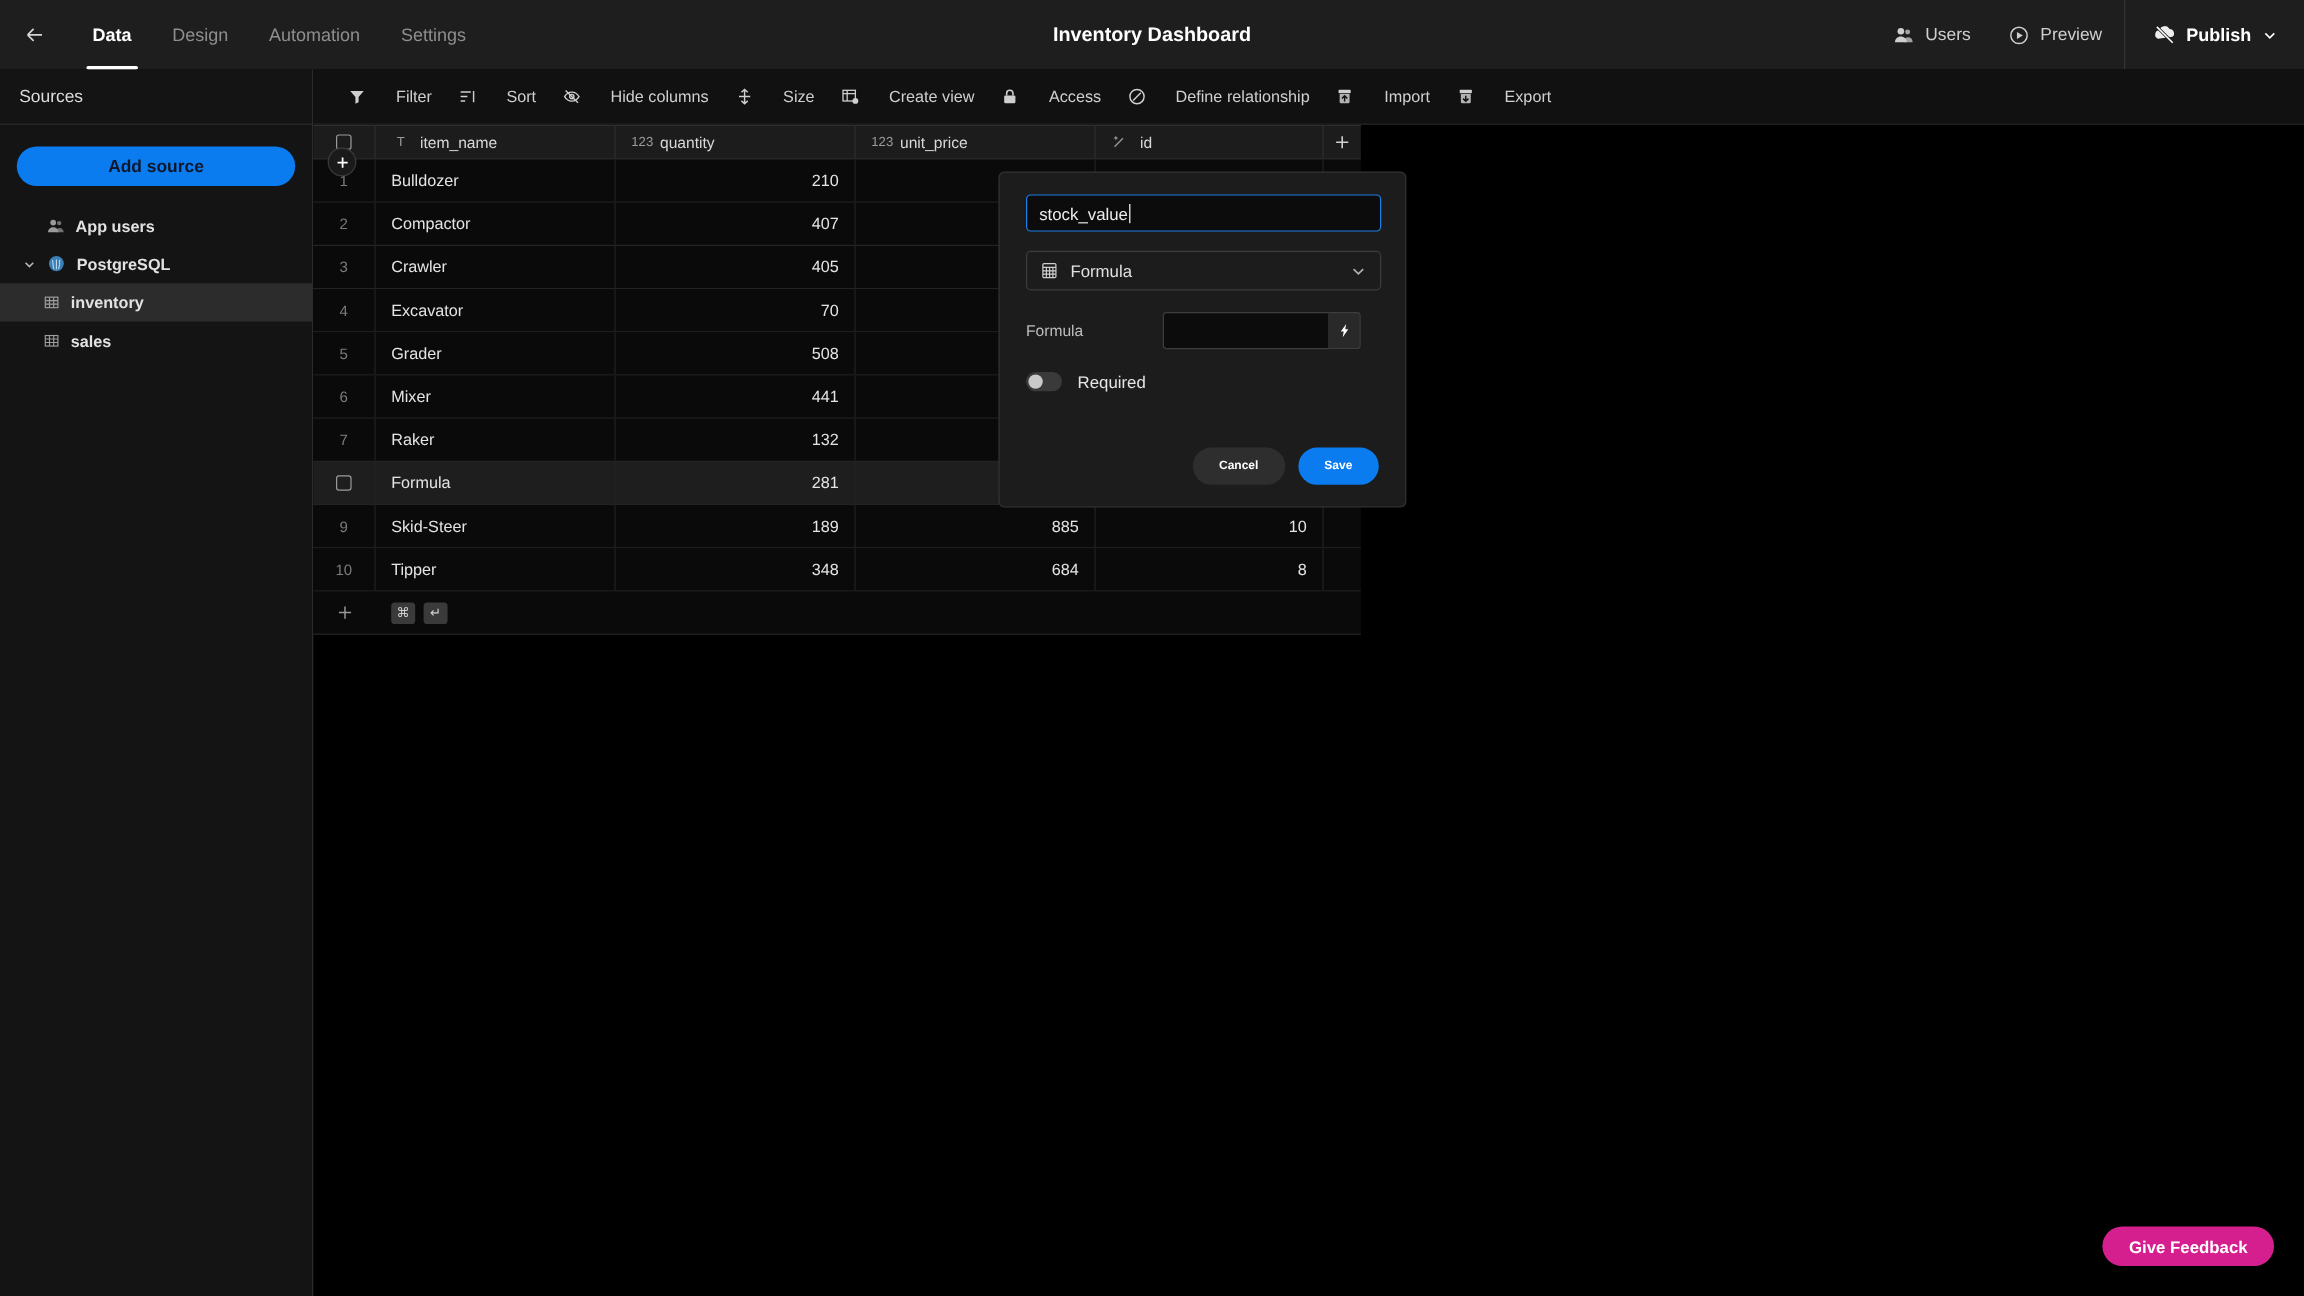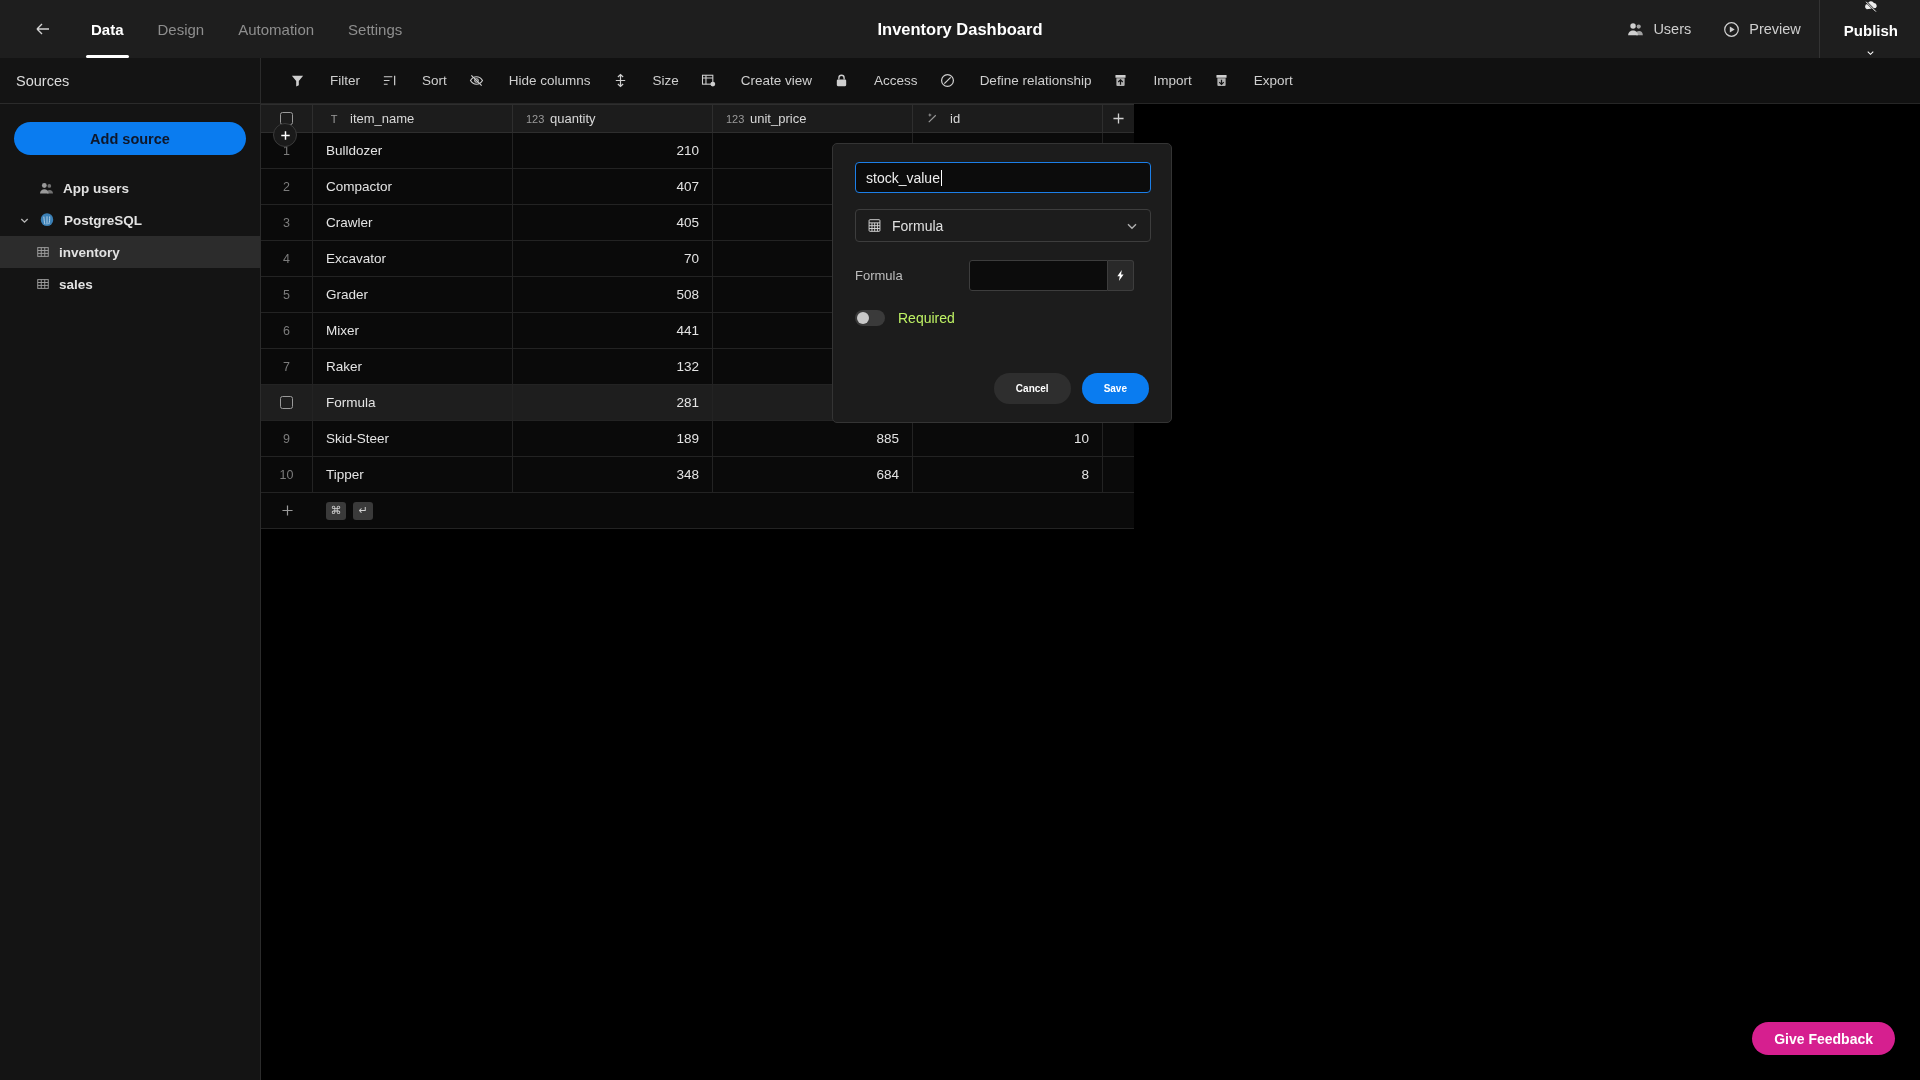--- a/index.html
+++ b/index.html
@@ -10,21 +10,21 @@
     color: #e8e8e8;
     overflow: hidden;
   }
 
   
   .topbar {
     position: absolute; top: 0; left: 0; width: 1920px; height: 58px;
     background: #1e1e1e;
     display: flex; align-items: center;
   }
-  .topbar-left { display: flex; align-items: center; height: 58px; padding-left: 26px; gap: 0; }
+  .topbar-left { display: flex; align-items: center; height: 58px; padding-left: 12px; gap: 0; }
   .back-btn {
     width: 34px; height: 34px; display: flex; align-items: center; justify-content: center;
     cursor: pointer; color: #d4d4d4;
   }
   .nav-tabs { display: flex; align-items: center; height: 58px; margin-left: 14px; }
   .nav-tab {
     position: relative; height: 58px; display: flex; align-items: center;
     padding: 0 17px; font-size: 15px; color: #8e8e8e; cursor: pointer; font-weight: 400;
   }
   .nav-tab.active { color: #ffffff; font-weight: 700; }
@@ -41,21 +41,21 @@
     position: absolute; right: 0; top: 0; height: 58px;
     display: flex; align-items: center;
   }
   .tb-item {
     display: flex; align-items: center; gap: 9px; padding: 0 16px; height: 58px;
     color: #cfcfcf; font-size: 14.5px; cursor: pointer;
   }
   .tb-divider { width: 1px; height: 58px; background: #333333; margin: 0 2px; }
   .publish-group {
     display: flex; align-items: center; gap: 9px; padding: 0 22px 0 22px; height: 58px;
-    font-size: 15px; font-weight: 700; color: #ffffff; cursor: pointer; flex-direction: column;
+    font-size: 15px; font-weight: 700; color: #ffffff; cursor: pointer;
   }
 
   
   .sidebar {
     position: absolute; top: 58px; left: 0; width: 261px; height: 1022px;
     background: #141414; border-right: 1px solid #2b2b2b;
   }
   .sources-head {
     height: 46px; display: flex; align-items: center; padding-left: 16px;
     font-size: 14.5px; color: #dcdcdc; border-bottom: 1px solid #2b2b2b;
@@ -180,21 +180,21 @@
     border: 1px solid #3d3d3d; border-left: none; border-radius: 0 3px 3px 0;
     display: flex; align-items: center; justify-content: center; cursor: pointer;
     color: #ffffff; font-size: 13px;
   }
   .req-row { margin-top: 19px; display: flex; align-items: center; gap: 13px; }
   .toggle {
     width: 30px; height: 16px; border-radius: 9px; background: #3a3a3a;
     display: flex; align-items: center; padding: 2px; cursor: pointer;
   }
   .toggle .knob { width: 12px; height: 12px; border-radius: 50%; background: #c9c9c9; }
-  .req-label { font-size: 14px; color: #bef264; }
+  .req-label { font-size: 14px; color: #e5e5e5; }
   .btn-row {
     position: absolute; right: 22px; bottom: 18px; display: flex; gap: 11px; align-items: center;
   }
   .btn {
     height: 31px; border-radius: 16px; padding: 0 22px;
     display: flex; align-items: center; justify-content: center;
     font-size: 10px; font-weight: 700; cursor: pointer;
   }
   .btn-cancel { background: #2e2e2e; color: #ffffff; }
   .btn-save { background: #0a7cf0; color: #ffffff; }

